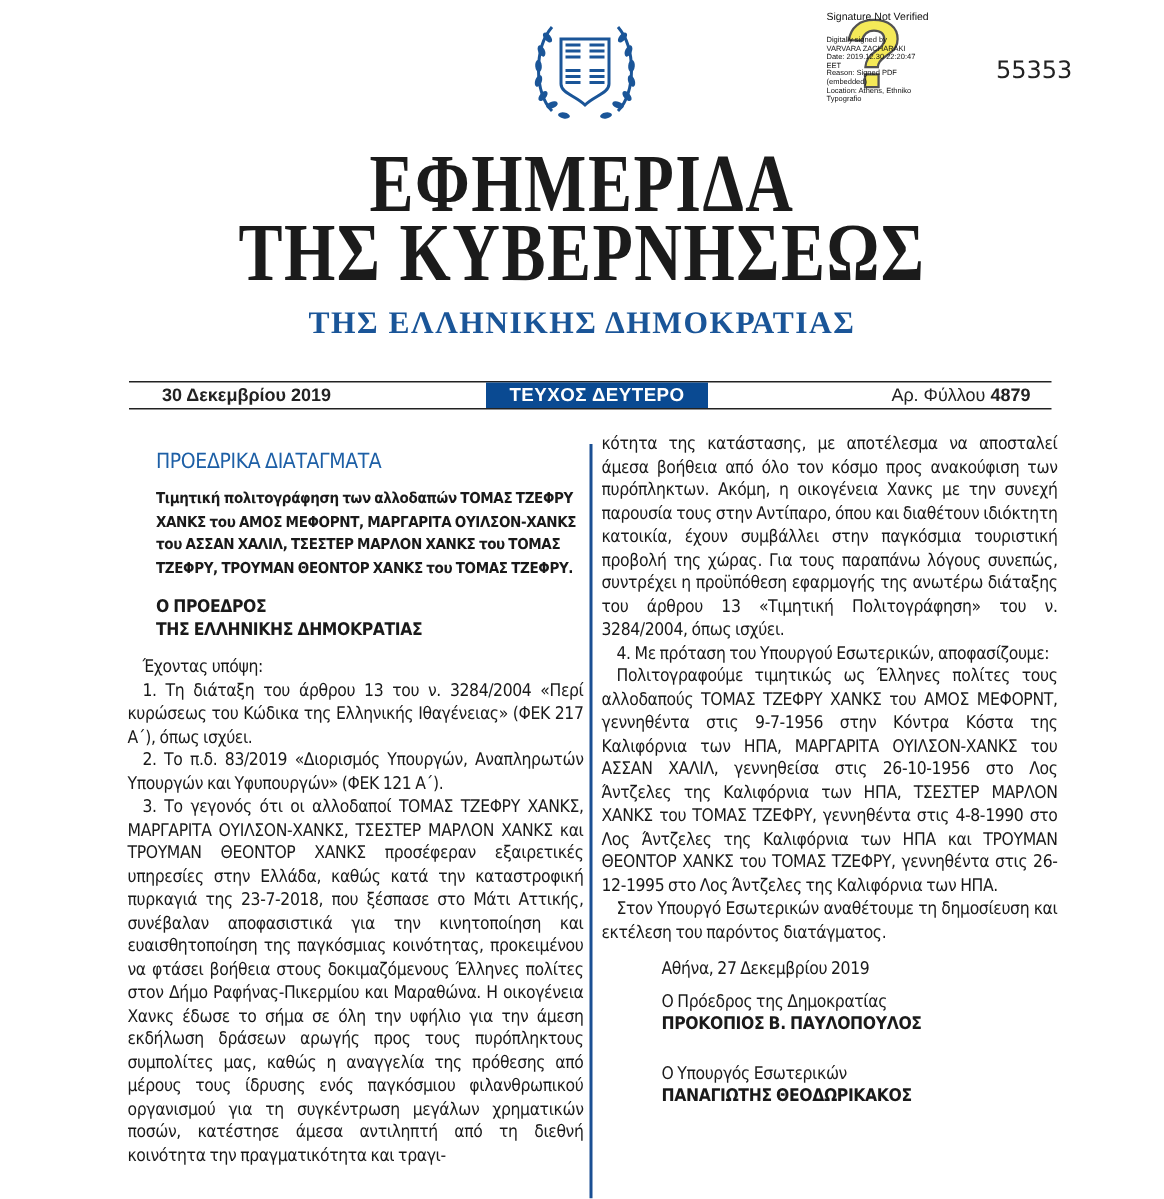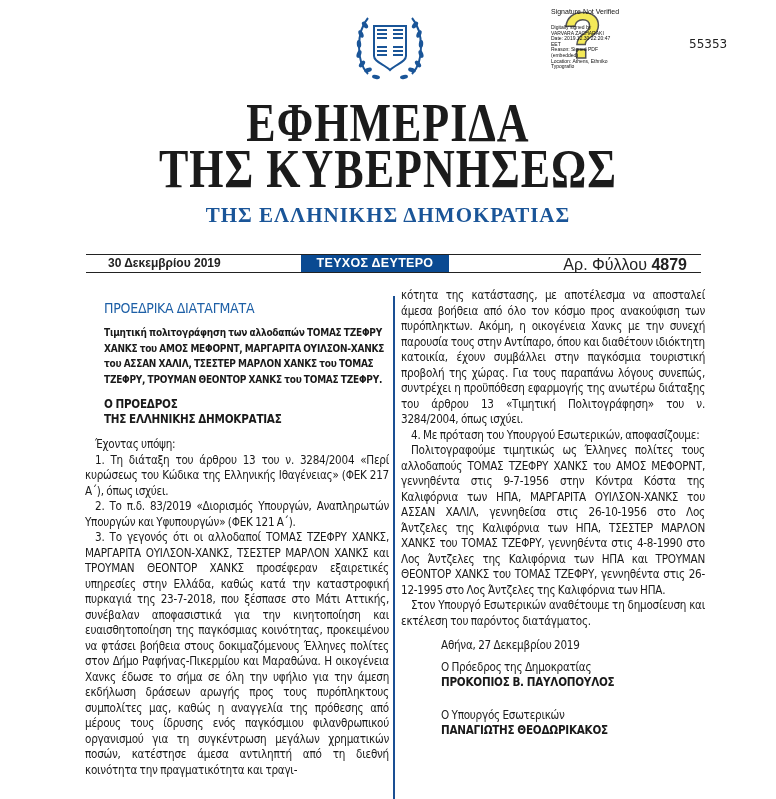--- a/index.html
+++ b/index.html
@@ -8,33 +8,33 @@
   
   .emblem { position:absolute; left:354px; top:6px; width:72px; height:78px; }
 
   
   .sig { position:absolute; left:551px; top:8px; width:80px; height:60px; font-size:5px; line-height:5.6px; color:#111; font-family:"Liberation Sans", sans-serif; }
   .sig .sig-title { font-size:7px; line-height:7px; font-weight:normal; }
   .sig .qmark { position:absolute; left:12px; top:-4px; font-size:64px; line-height:64px; font-weight:bold; color:#f4e84a; -webkit-text-stroke:1.5px #444; font-family:"Liberation Sans", sans-serif; opacity:0.92; }
   .sig .sig-lines { position:absolute; left:0; top:17px; width:80px; }
   .sig .sig-head { position:absolute; left:0; top:0; }
 
-  .fek-no { position:absolute; left:664px; top:37px; font-size:12px; color:#222; font-family:"DejaVu Sans", sans-serif;margin-left:25px; }
+  .fek-no { position:absolute; left:664px; top:37px; font-size:16px; color:#222; font-family:"DejaVu Sans", sans-serif; }
 
   
   .mast1, .mast2 { position:absolute; left:0; width:776px; text-align:center; font-family:"Liberation Serif", serif; font-weight:bold; color:#1b1b1b; letter-spacing:1px; transform:scaleY(1.25); }
   .mast1 { top:101px; font-size:44px; line-height:44px; }
   .mast2 { top:147px; font-size:44px; line-height:44px; }
   .mast3 { position:absolute; left:0; width:776px; top:203px; text-align:center; font-family:"Liberation Serif", serif; font-weight:bold; font-size:21px; color:#1a5598; letter-spacing:1px; }
 
   
   .bar { position:absolute; left:86px; top:254px; width:615px; height:17px; border-top:1.5px solid #222; border-bottom:1.5px solid #222; }
   .bar-date { position:absolute; left:22px; top:1px; font-size:12px; color:#222;font-weight:bold; }
-  .bar-issue { position:absolute; left:215px; top:0; width:148px; height:17px; background:#0a4a92; color:#fff; font-weight:bold; font-size:12.5px; text-align:center; line-height:17px; letter-spacing:0.3px; }
-  .bar-sheet { position:absolute; right:14px; top:1px; font-size:16px; color:#222; }
+  .bar-issue { position:absolute; left:238px; top:0; width:148px; height:17px; background:#0a4a92; color:#fff; font-weight:bold; font-size:12.5px; text-align:center; line-height:17px; letter-spacing:0.3px; }
+  .bar-sheet { position:absolute; right:14px; top:1px; font-size:12px; color:#222; }
   .bar-sheet b { font-weight:bold; }
 
   
   .col { position:absolute; top:300px; font-size:11.6px; line-height:15.5px; color:#1a1a1a; font-family:"DejaVu Sans Condensed","DejaVu Sans", sans-serif; }
   .col-left { left:85px; width:304px; }
   .col-right { left:401px; width:304px; top:288px; }
   .divider { position:absolute; left:393px; top:296px; width:1.5px; height:503px; background:#1a4f93; }
 
   .sec-title { color:#1d5fa6; font-size:14px; line-height:16px; margin:0 0 9px 19px; font-family:"DejaVu Sans Condensed","DejaVu Sans", sans-serif; }
   .subject { font-weight:bold; font-size:10px; line-height:15.5px; margin-left:19px; margin-bottom:10px; }

